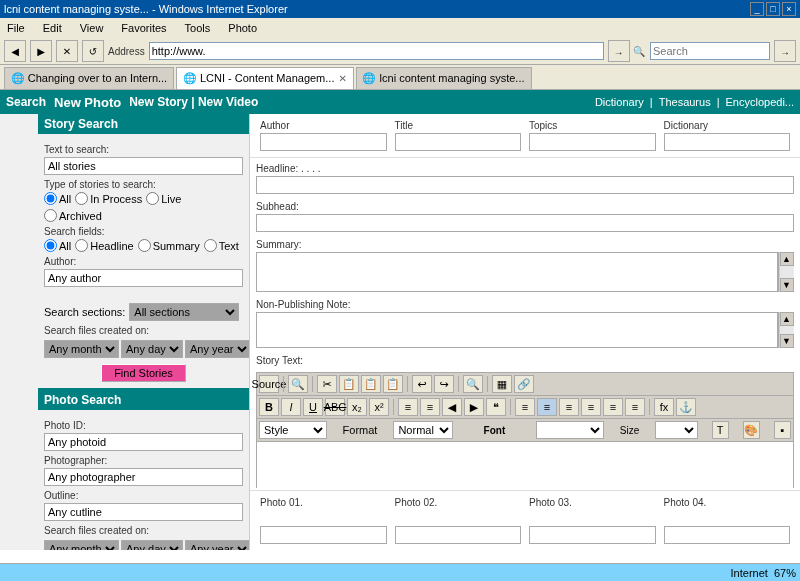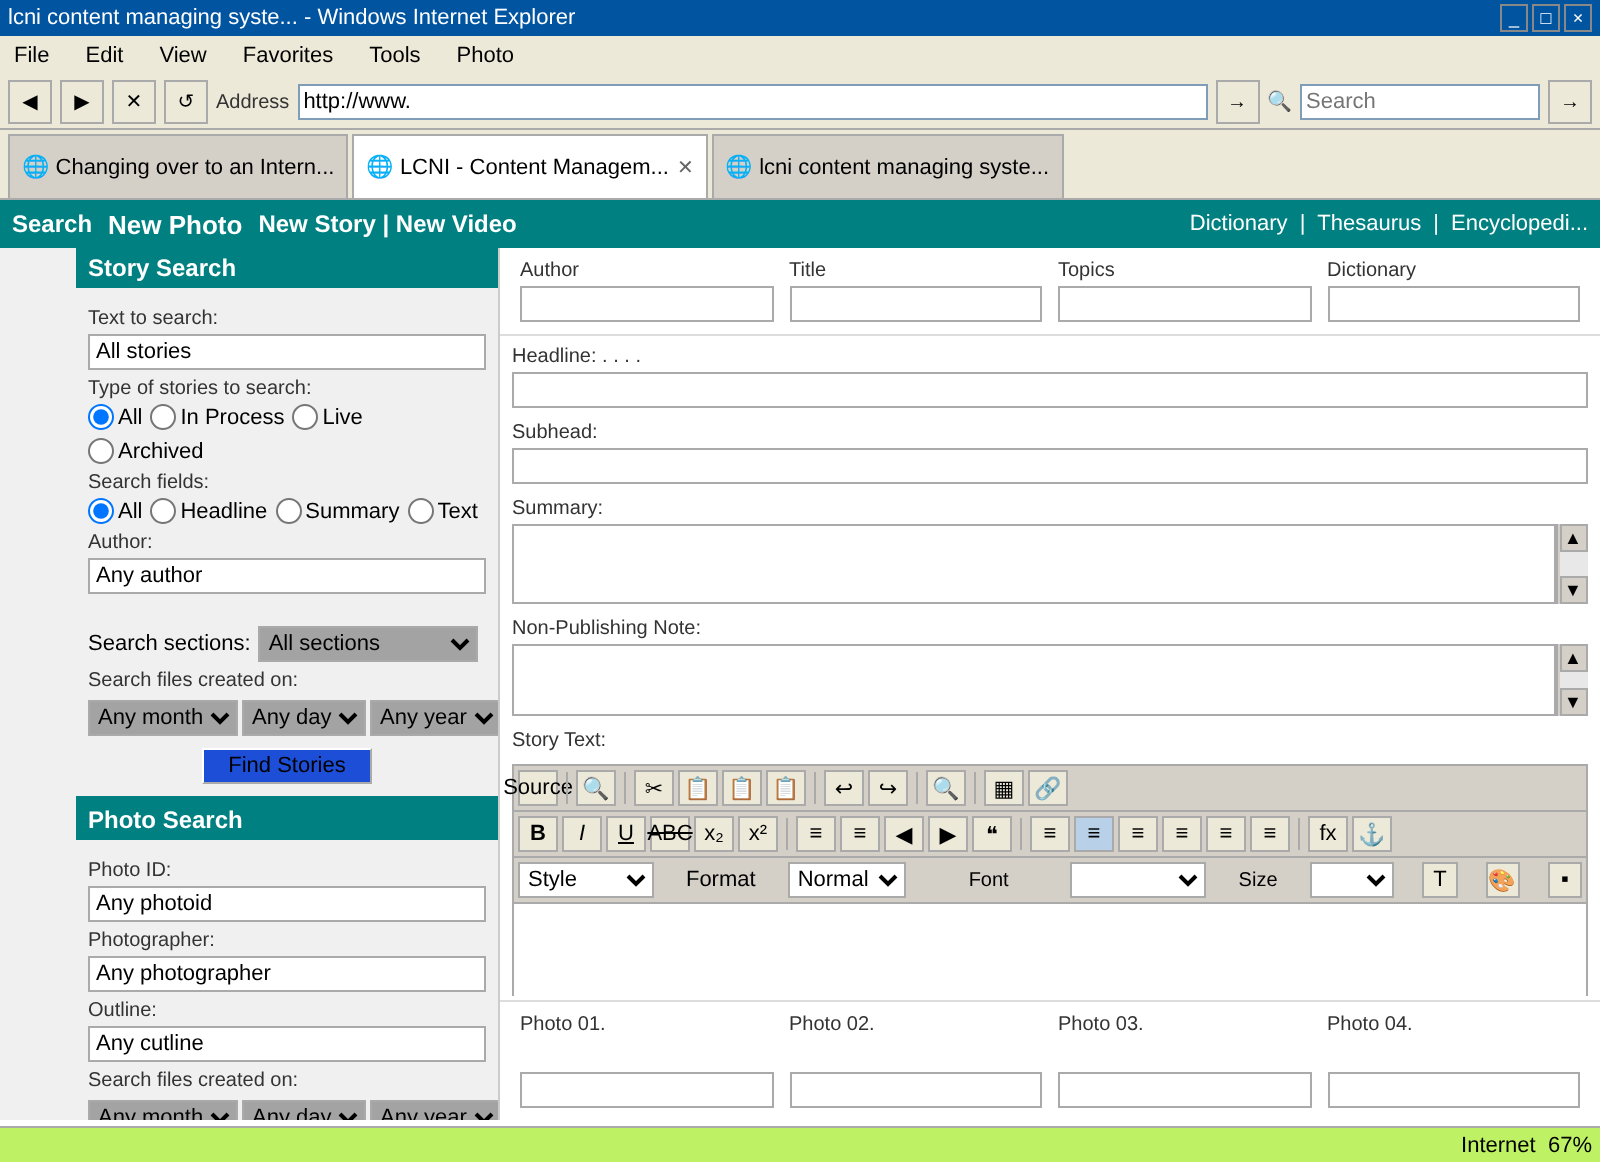--- a/index.html
+++ b/index.html
@@ -9,21 +9,21 @@
     .title-btn { width: 14px; height: 14px; font-size: 9px; border: 1px solid #888; cursor: pointer; display: flex; align-items: center; justify-content: center; }
     .menu-bar { background: #ece9d8; padding: 2px 4px; display: flex; gap: 12px; font-size: 11px; }
     .menu-item { cursor: pointer; padding: 2px 3px; }
     .address-bar { background: #ece9d8; padding: 2px 4px; display: flex; align-items: center; gap: 4px; border-bottom: 1px solid #aaa; }
     .address-input { flex: 1; height: 18px; border: 1px solid #7f9db9; font-size: 11px; padding: 0 2px; }
     .nav-btn { width: 22px; height: 22px; font-size: 10px; border: 1px solid #aaa; background: #ece9d8; cursor: pointer; display: flex; align-items: center; justify-content: center; }
     .search-input { width: 120px; height: 18px; border: 1px solid #7f9db9; font-size: 11px; padding: 0 2px; }
 
     
     .tabs-bar { background: #ece9d8; display: flex; align-items: flex-end; padding: 2px 4px 0 4px; border-bottom: 1px solid #aaa; gap: 2px; }
-    .tab { background: #d4d0c8; border: 1px solid #aaa; border-bottom: none; padding: 2px 6px; font-size: 11px; cursor: pointer; height: 32px; display: flex; align-items: center; gap: 4px; }
+    .tab { background: #d4d0c8; border: 1px solid #aaa; border-bottom: none; padding: 2px 6px; font-size: 11px; cursor: pointer; height: 22px; display: flex; align-items: center; gap: 4px; }
     .tab.active { background: white; }
     .tab .close-x { font-size: 10px; color: #666; }
 
     
     .app-bar { background: #008080; color: white; font-size: 12px; font-weight: bold; display: flex; align-items: center; justify-content: space-between; padding: 2px 6px; height: 24px; }
     .app-bar-left { display: flex; gap: 8px; align-items: center; }
     .app-bar-right { display: flex; gap: 6px; align-items: center; font-weight: normal; font-size: 11px; }
     .app-bar .new-link { cursor: pointer; }
 
     
@@ -37,21 +37,21 @@
     .search-section { padding: 6px; border-bottom: 2px solid #008080; }
     .field-label { font-size: 10px; color: #333; margin-bottom: 2px; margin-top: 4px; }
     .text-input { width: 100%; height: 18px; border: 1px solid #aaa; font-size: 11px; padding: 0 3px; background: white; }
     .radio-group { display: flex; gap: 4px; align-items: center; flex-wrap: wrap; }
     .radio-group label { font-size: 11px; display: flex; align-items: center; gap: 2px; cursor: pointer; }
     .select-row { display: flex; gap: 4px; align-items: center; }
     .select-row label { font-size: 11px; white-space: nowrap; }
     .select-sm { height: 18px; font-size: 11px; border: 1px solid #aaa; background: #a3a3a3; }
     .select-wide { width: 110px; }
     .date-row { display: flex; gap: 2px; align-items: center; margin-top: 4px; }
-    .find-btn { background: #1d4ed8; border: 1px solid #aaa; border-top-color: #fff; border-left-color: #fff; font-size: 11px; padding: 2px 12px; cursor: pointer; margin-top: 6px; display: block; margin-left: auto; margin-right: auto; }
+    .find-btn { background: #ec4899; border: 1px solid #aaa; border-top-color: #fff; border-left-color: #fff; font-size: 11px; padding: 2px 12px; cursor: pointer; margin-top: 6px; display: block; margin-left: auto; margin-right: auto; }
 
     
     .right-panel { flex: 1; display: flex; flex-direction: column; overflow: hidden; }
 
     .form-grid { display: grid; grid-template-columns: 1fr 1fr 1fr 1fr; gap: 0; padding: 4px 6px; border-bottom: 1px solid #ddd; }
     .form-cell { padding: 2px 4px; }
     .form-cell label { display: block; font-size: 10px; color: #333; margin-bottom: 2px; }
     .form-cell input { width: 100%; height: 18px; border: 1px solid #aaa; font-size: 11px; padding: 0 2px; }
     .form-full { padding: 2px 6px; }
     .form-full label { font-size: 10px; color: #333; display: block; margin-bottom: 2px; margin-top: 3px; }
@@ -71,21 +71,21 @@
     .rte-divider { width: 1px; height: 16px; background: #aaa; margin: 0 2px; }
     .rte-body { flex: 1; background: white; padding: 4px; overflow-y: auto; min-height: 60px; }
 
     
     .photo-row { display: grid; grid-template-columns: 1fr 1fr 1fr 1fr; gap: 0; padding: 4px 6px; border-top: 1px solid #ddd; }
     .photo-cell { padding: 2px 4px; }
     .photo-cell label { display: block; font-size: 10px; color: #333; margin-bottom: 18px; }
     .photo-cell input { width: 100%; height: 18px; border: 1px solid #aaa; font-size: 11px; }
 
     
-    .status-bar { background: #bef264; border-top: 1px solid #aaa; display: flex; align-items: center; justify-content: flex-end; padding: 1px 4px; font-size: 11px; height: 18px; position: fixed; bottom: 0; width: 800px; }
+    .status-bar { background: #7dd3fc; border-top: 1px solid #aaa; display: flex; align-items: center; justify-content: flex-end; padding: 1px 4px; font-size: 11px; height: 18px; position: fixed; bottom: 0; width: 800px; }
 
     
     .vscroll { width: 16px; background: #d4d0c8; border-left: 1px solid #aaa; display: flex; flex-direction: column; align-items: center; }
     .vscroll-btn { width: 14px; height: 14px; background: #d4d0c8; border: 1px solid #aaa; display: flex; align-items: center; justify-content: center; font-size: 9px; cursor: pointer; }
     .vscroll-track { flex: 1; width: 14px; background: #e8e8e8; }
   </style>
 </head>
 <body>
 
 <div class="title-bar">
@@ -339,21 +339,21 @@
       </div>
 
       <div class="rte-toolbar-3">
         <select class="rte-select" style="width:80px;">
           <option>Style</option>
         </select>
         <span style="font-size:11px;margin:0 2px;">Format</span>
         <select class="rte-select" style="width:70px;">
           <option>Normal</option>
         </select>
-        <span style="font-size:10px;margin:0 17px;">Font</span>
+        <span style="font-size:10px;margin:0 17px;font-weight:bold;">Font</span>
         <select class="rte-select" style="width:80px;">
           <option></option>
         </select>
         <span style="font-size:10px;margin:0 2px;">Size</span>
         <select class="rte-select" style="width:50px;">
           <option></option>
         </select>
         <button class="rte-btn">T</button>
         <button class="rte-btn">🎨</button>
         <button class="rte-btn">▪</button>

